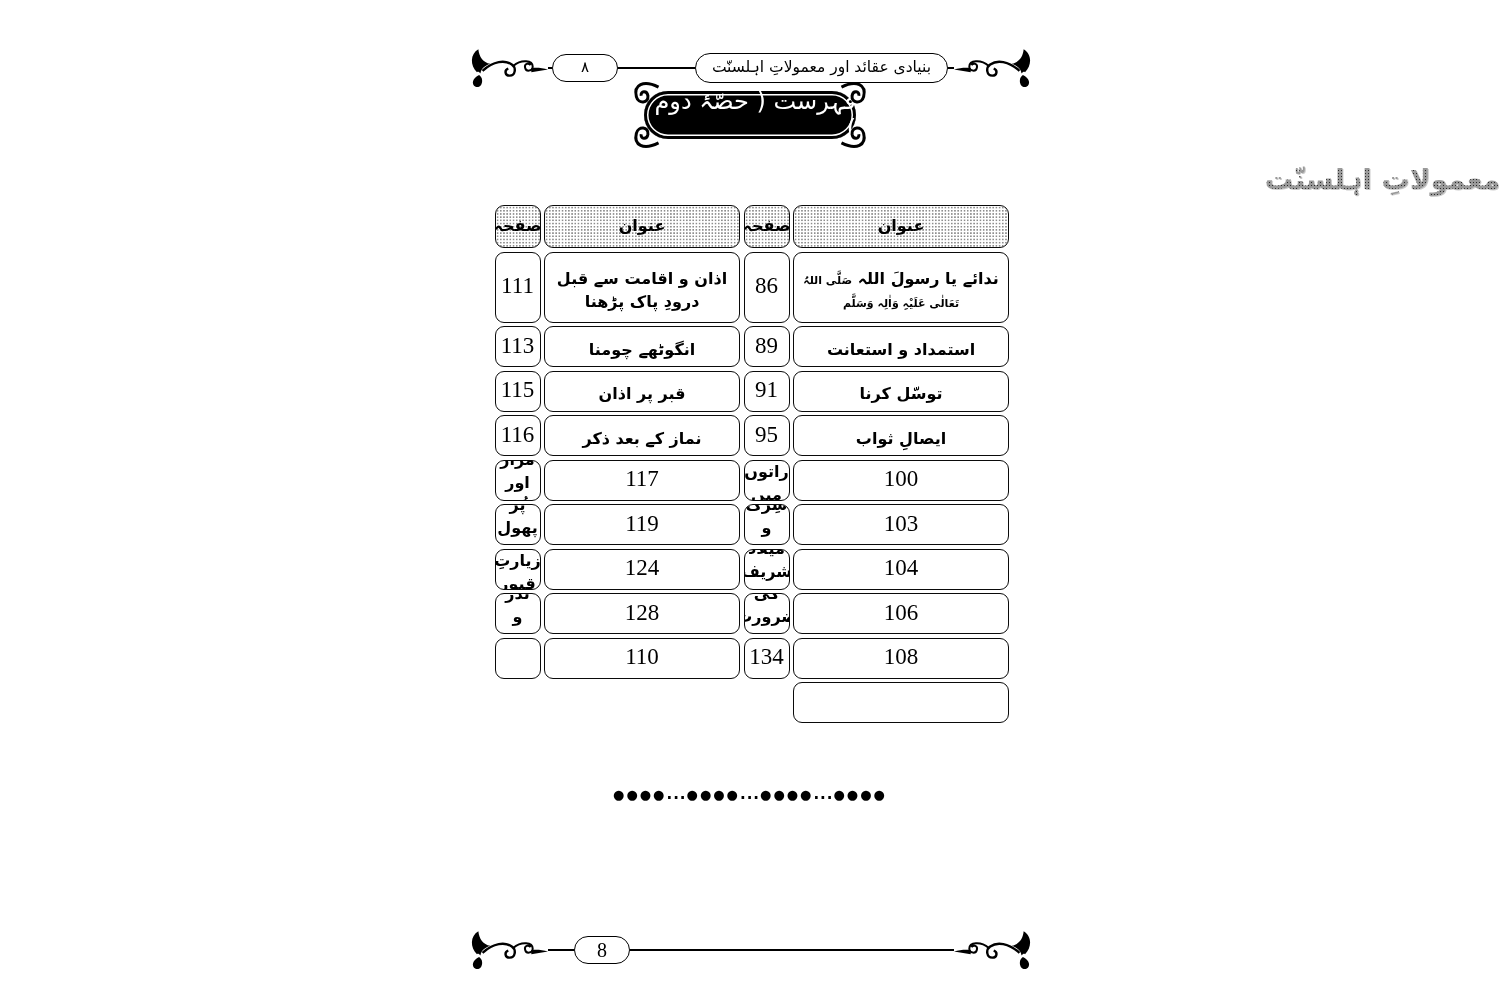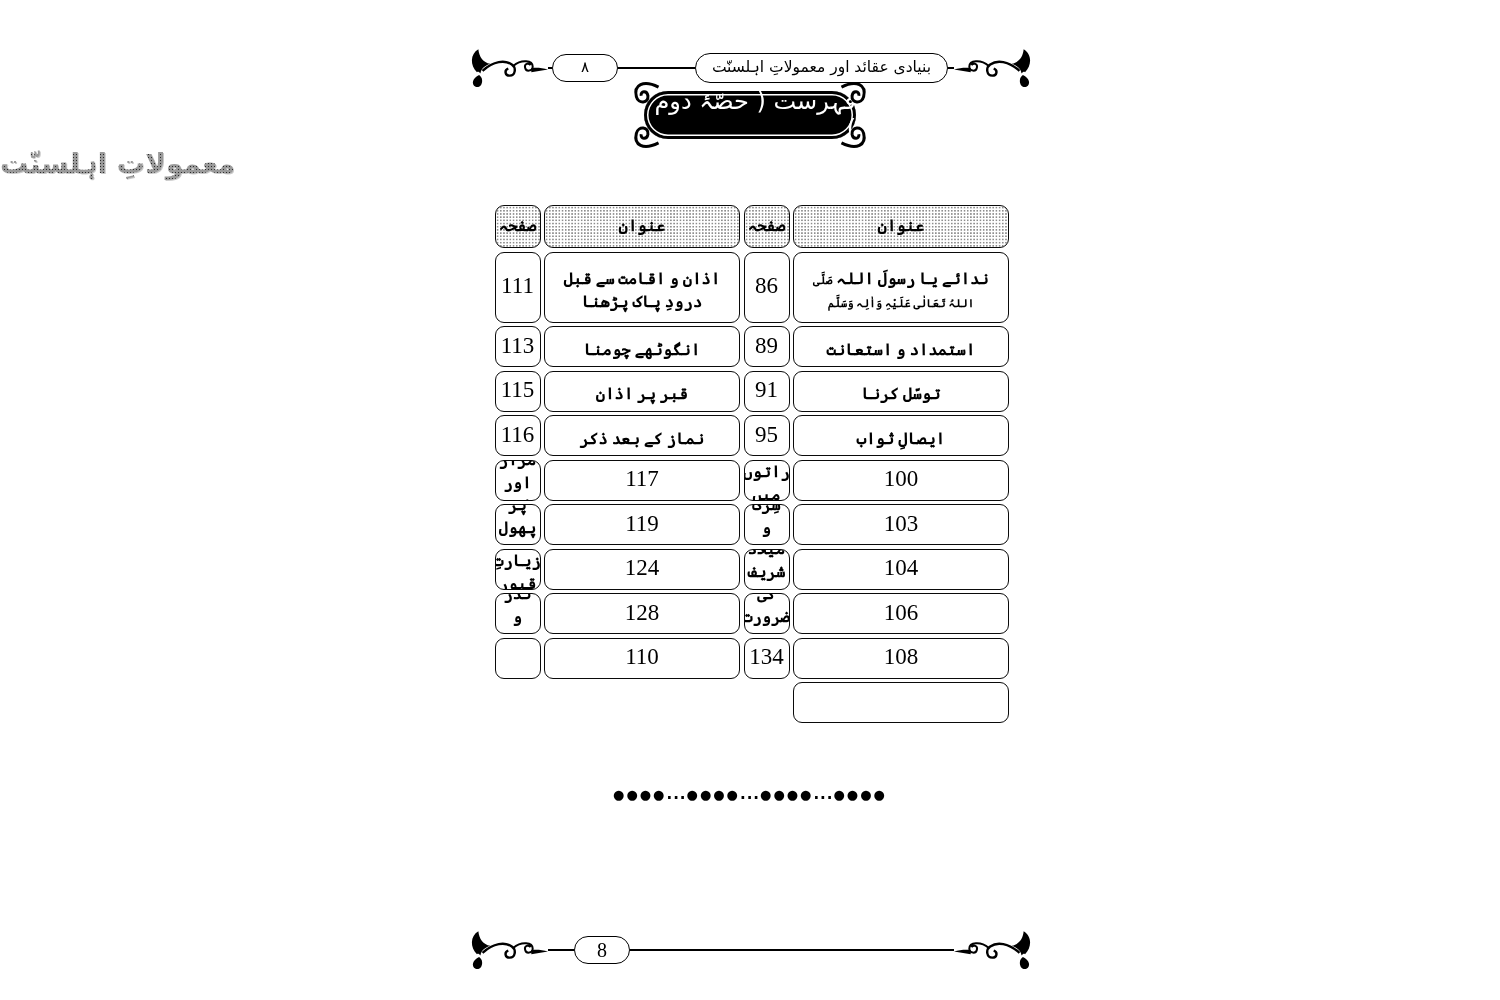--- a/index.html
+++ b/index.html
@@ -30,38 +30,38 @@
   .banner-wrap { position:absolute; top:91px; left:0; width:100%;
     display:flex; justify-content:center; }
   .banner { position:relative; width:212px; height:48px; background:#000;
     border-radius:34px; display:flex; align-items:center; justify-content:center;
     color:#fff; font-size:24px; direction:rtl;
     box-shadow: inset 0 0 0 3px #000, inset 0 0 0 4.5px #fff; }
   .curl { position:absolute; width:30px; height:106px; top:50%; }
   .curl.left  { left:-13px;  transform:translateY(-50%); }
   .curl.right { right:-13px; transform:translateY(-50%) scaleX(-1); }
   
-  .subtitle { position:absolute; top:147px; left:0; width:100%;
-    text-align:left; direction:rtl; }
+  .subtitle { position:absolute; top:163px; left:0; width:100%;
+    text-align:right; direction:rtl; }
   .subtitle span {
     font-size:28px; font-weight:bold; letter-spacing:1px;
     background-image: radial-gradient(#2b2b2b 0.9px, #9a9a9a 1px);
     background-size:3px 3px;
     -webkit-background-clip:text; background-clip:text; color:transparent;
     filter: drop-shadow(1.6px 1.6px 0 #c9c9c9);
   }
   
   .toc { position:absolute; top:205px; left:493px; width:516px;
     display:grid; direction:rtl;
     grid-template-columns:216px 46px 196px 46px;
     grid-template-rows:43px 71px repeat(9, 41px);
     gap:3.5px; }
   .cell { border:1.7px solid #0a0a0a; border-radius:9px; background:#fff;
     display:flex; align-items:center; justify-content:center;
-    text-align:center; overflow:hidden;font-family:Liberation Serif, serif; }
+    text-align:center; overflow:hidden; }
   .cell.head {
     background-color:#fff;
     background-image: radial-gradient(#8d8d8d 0.85px, transparent 1px);
     background-size:3.2px 3.2px;
     font-size:16px; font-weight:bold; padding-bottom:3px; }
   .cell.title { font-size:16px; font-weight:bold; padding:10px 9px 4px; line-height:1.45; }
   .cell.title .t { display:block; direction:rtl; }
   .cell.pagenum { font-family:"Liberation Serif", serif; font-size:23px;
     direction:ltr; padding-bottom:2px;text-align:right; }
   .honorific { font-size:11px; font-weight:bold; }

